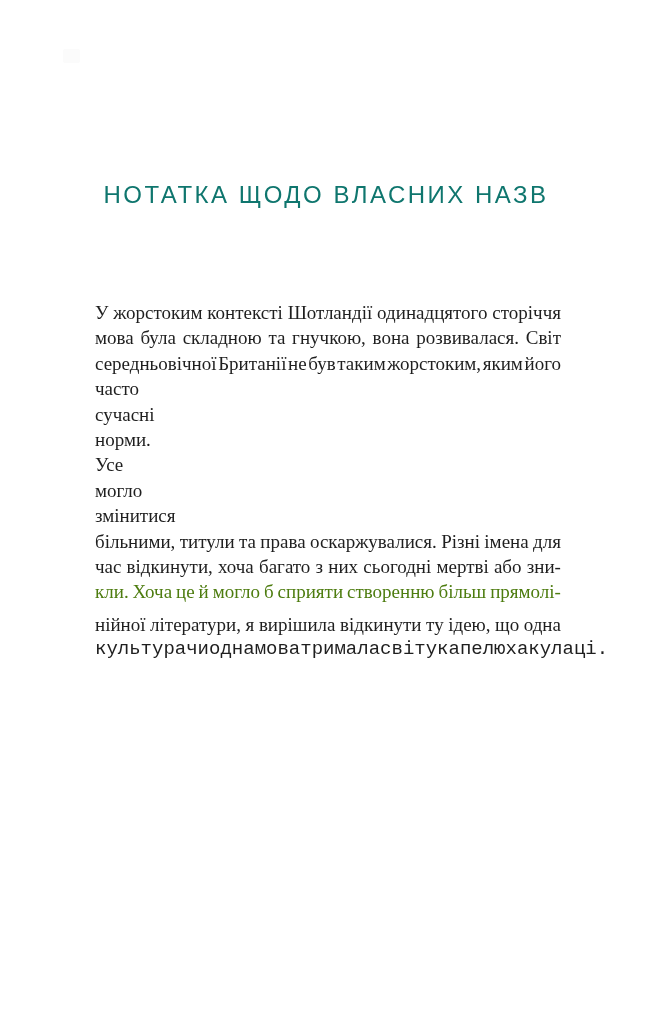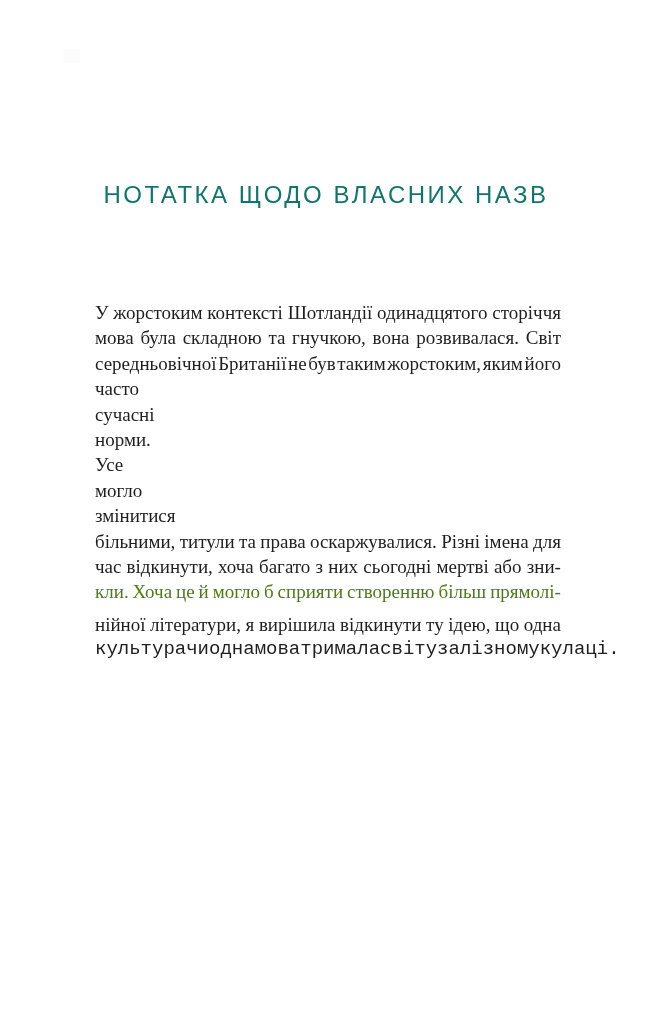--- a/index.html
+++ b/index.html
@@ -146,17 +146,17 @@
         <span>одна</span>
       </div>
       <div class="text-line" style="color: rgb(31, 31, 31); font-family: Liberation Mono, monospace;">
         <span>культура</span>
         <span>чи</span>
         <span>одна</span>
         <span>мова</span>
         <span>тримала</span>
         <span>світ</span>
         <span>у</span>
-        <span>залізному</span>
+        <span>капелюха</span>
         <span>кулаці.</span>
       </div>
     </div>
 </div>
 
 </body></html>

